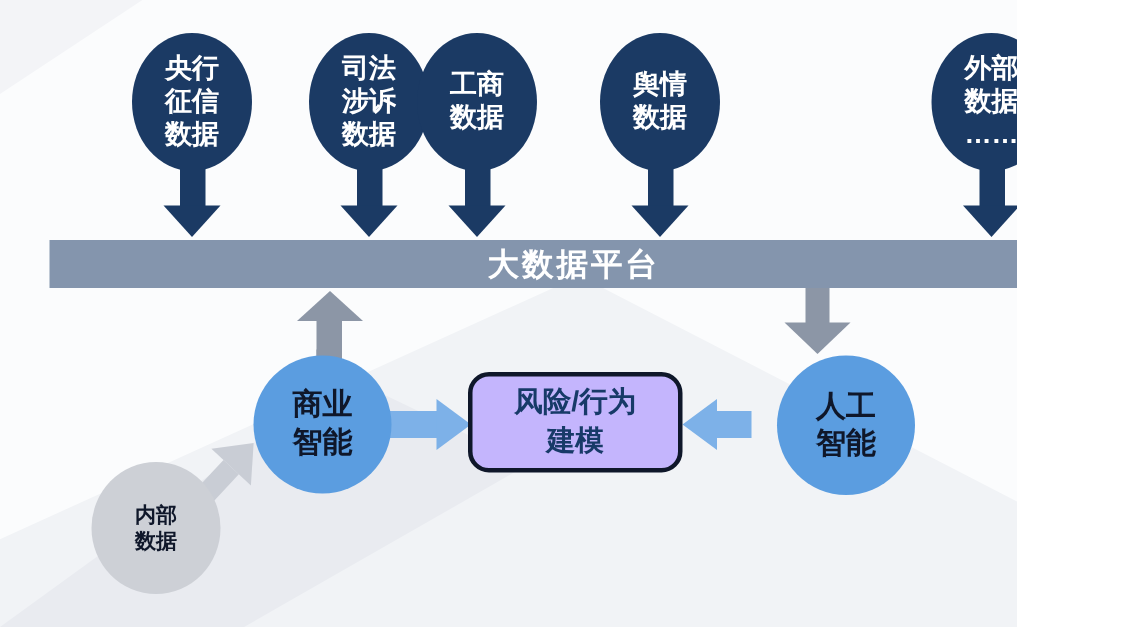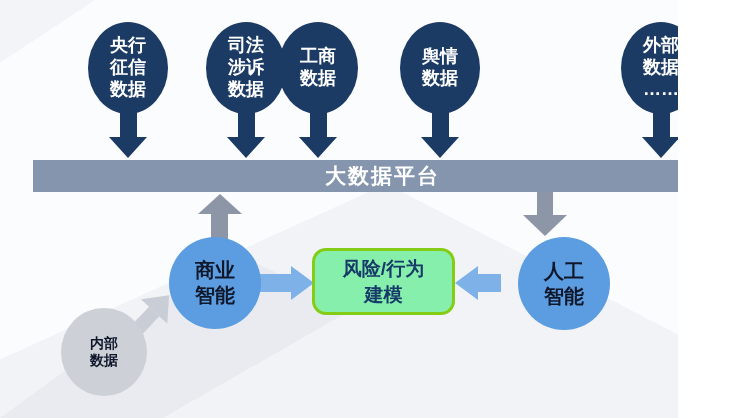--- a/index.html
+++ b/index.html
@@ -39,21 +39,21 @@
   .node{
     position:absolute;border-radius:50%;z-index:3;
     display:flex;align-items:center;justify-content:center;
     font-weight:bold;white-space:pre-line;text-align:center;color:#0f172a;
   }
   .node-blue{background:#5b9de0;font-size:20px;line-height:1.25;}
   .node-gray{background:#cdd0d6;font-size:14px;line-height:1.25;}
   
   .modelbox{
     position:absolute;left:312px;top:248px;width:143px;height:67px;z-index:3;
-    box-sizing:border-box;background:#86efac;border:3px solid #84cc16;border-radius:14px;
+    box-sizing:border-box;background:#c4b5fd;border:3px solid #0f172a;border-radius:14px;
     display:flex;align-items:center;justify-content:center;
     color:#173a68;font-weight:bold;font-size:19px;line-height:1.35;white-space:pre-line;text-align:center;
   }
   
   .b-stem{position:absolute;background:#7db1e8;z-index:1;}
   .tri-right{position:absolute;width:0;height:0;z-index:1;
     border-top:17px solid transparent;border-bottom:17px solid transparent;border-left:23px solid #7db1e8;}
   .tri-left{position:absolute;width:0;height:0;z-index:1;
     border-top:17px solid transparent;border-bottom:17px solid transparent;border-right:23px solid #7db1e8;}
   

